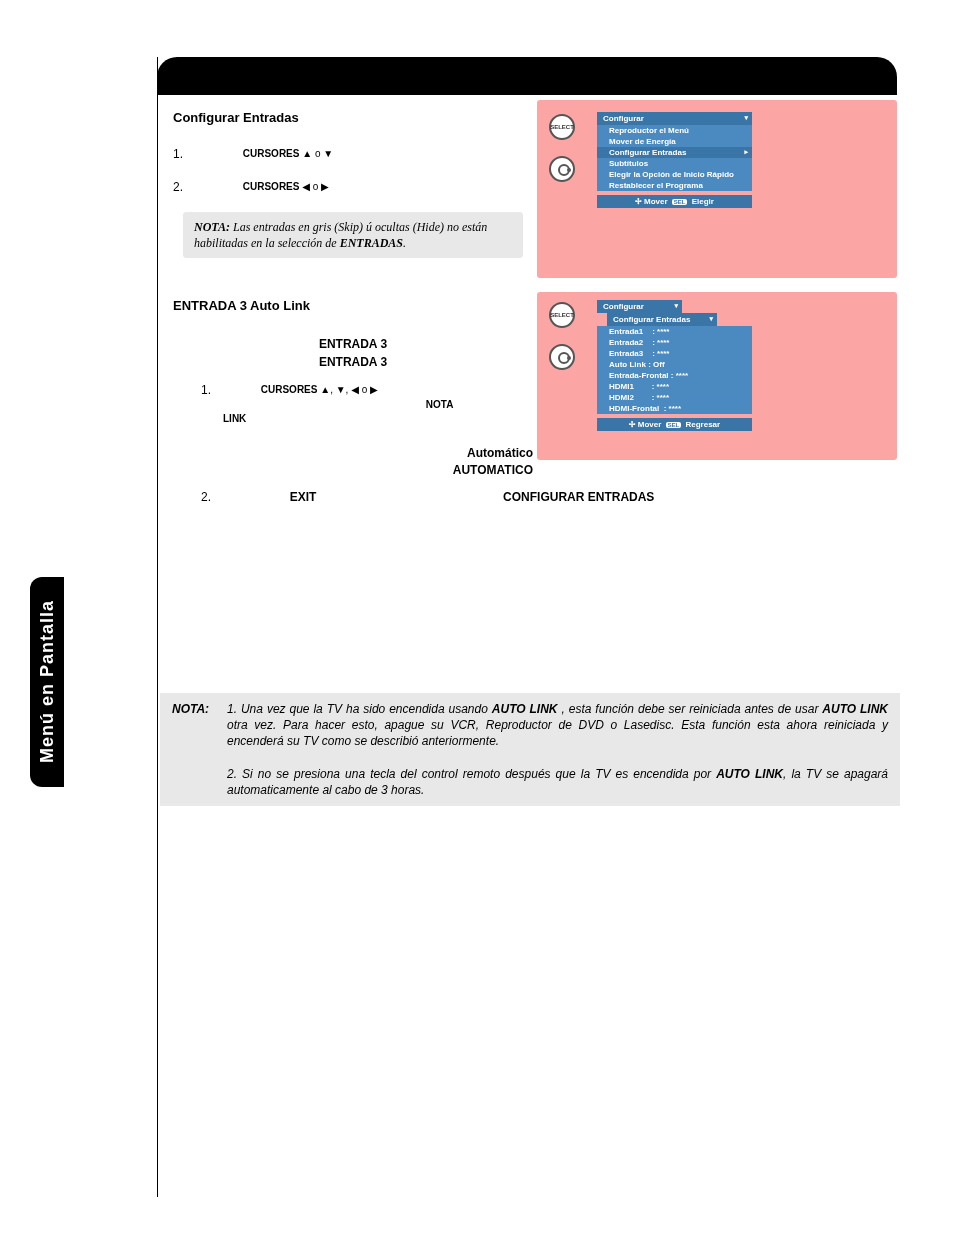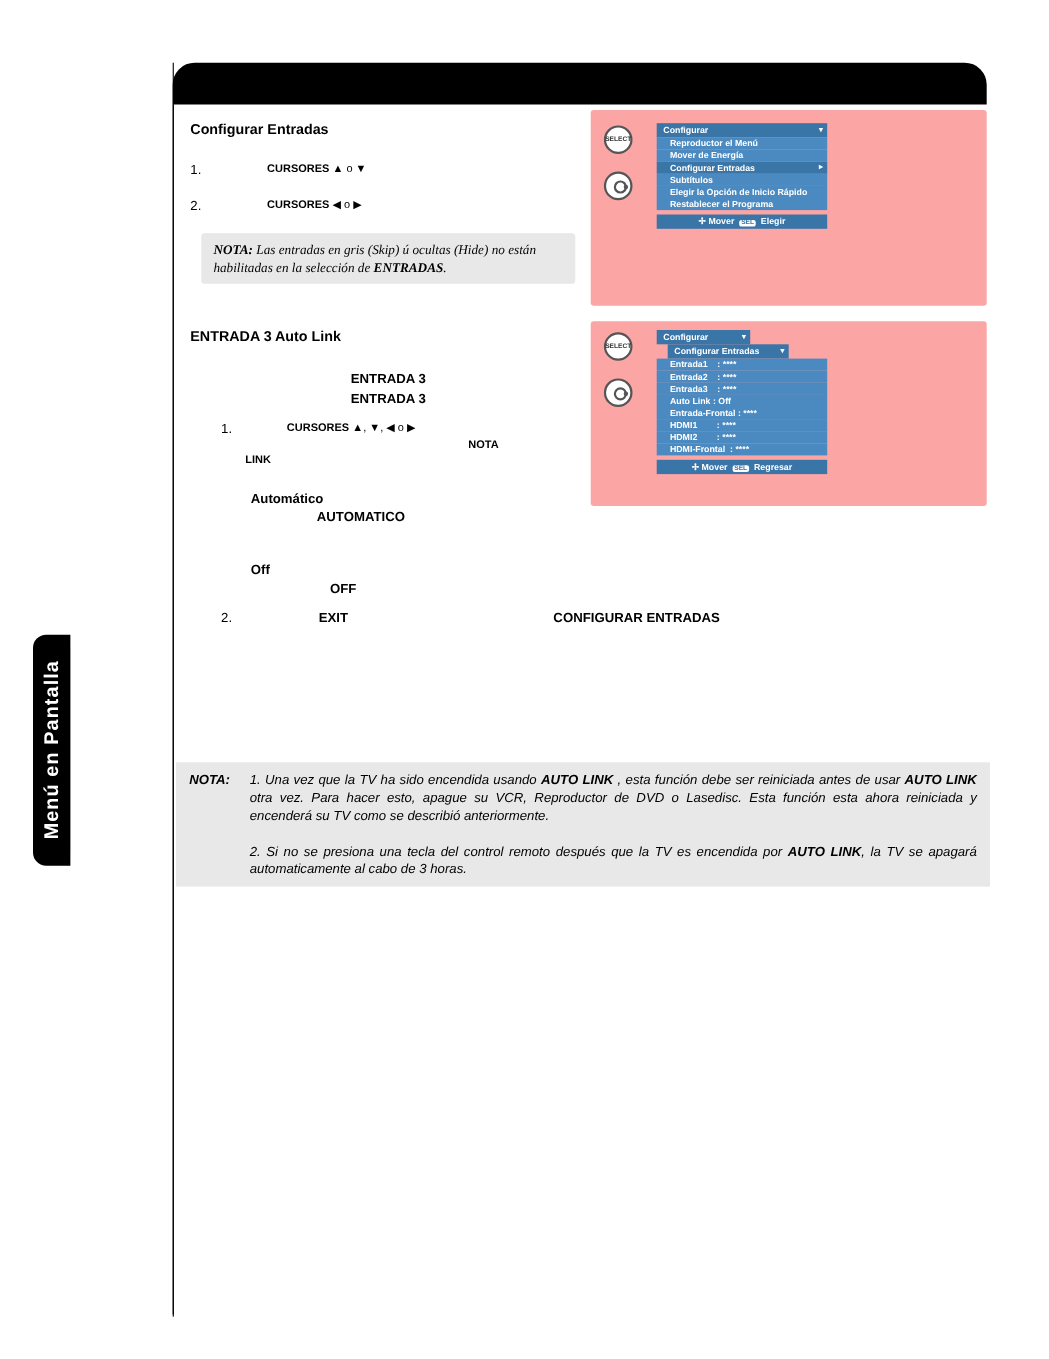--- a/index.html
+++ b/index.html
@@ -189,21 +189,21 @@
   .osd .footer .selkey {
     background: #fff;
     color: #3a75a8;
     font-size: 6px;
     padding: 0 2px;
     border-radius: 2px;
     margin: 0 2px;
   }
   .col-left { width: 360px; }
   .sub-section { margin-top: 20px; }
-  .option-block { margin: 10px 0 10px 55px; font-size: 12px; line-height: 1.45; }
+  .option-block { margin: 10px 0 10px 55px; font-size: 12px; line-height: 1.45; text-align: right; }
   .full-width-step { font-size: 12px; margin-left: 28px; margin-top: 10px; }
 </style>
 </head>
 <body>
 
 <div class="side-tab">
   <span>Menú en Pantalla</span>
 </div>
 
 <div class="header-bar"></div>
@@ -316,24 +316,20 @@
         <span class="b">NOTA</span><br>
         <span class="b">LINK</span>
       </div>
     </div>
 
     <div class="option-block">
       <span class="b">Automático</span><br>
       <span style="visibility:hidden">xxxxxxxxxx</span><span class="b">AUTOMATICO</span>
     </div>
 
-    <div class="option-block" style="margin-top:30px;">
-      <span class="b">Off</span><br>
-      <span style="visibility:hidden">xxxxxxxxxxxx</span><span class="b">OFF</span>
-    </div>
   </div>
 
   <div class="full-width-step" style="width:700px;">
     <span style="display:inline-block; width:22px;">2.</span>
     <span style="visibility:hidden">xxxxxxxxxx</span>
     <span class="b">EXIT</span>
     <span style="visibility:hidden">xxxxxxxxxxxxxxxxxxxxxxxxxxxxxx</span>
     <span class="b">CONFIGURAR ENTRADAS</span>
   </div>
 

